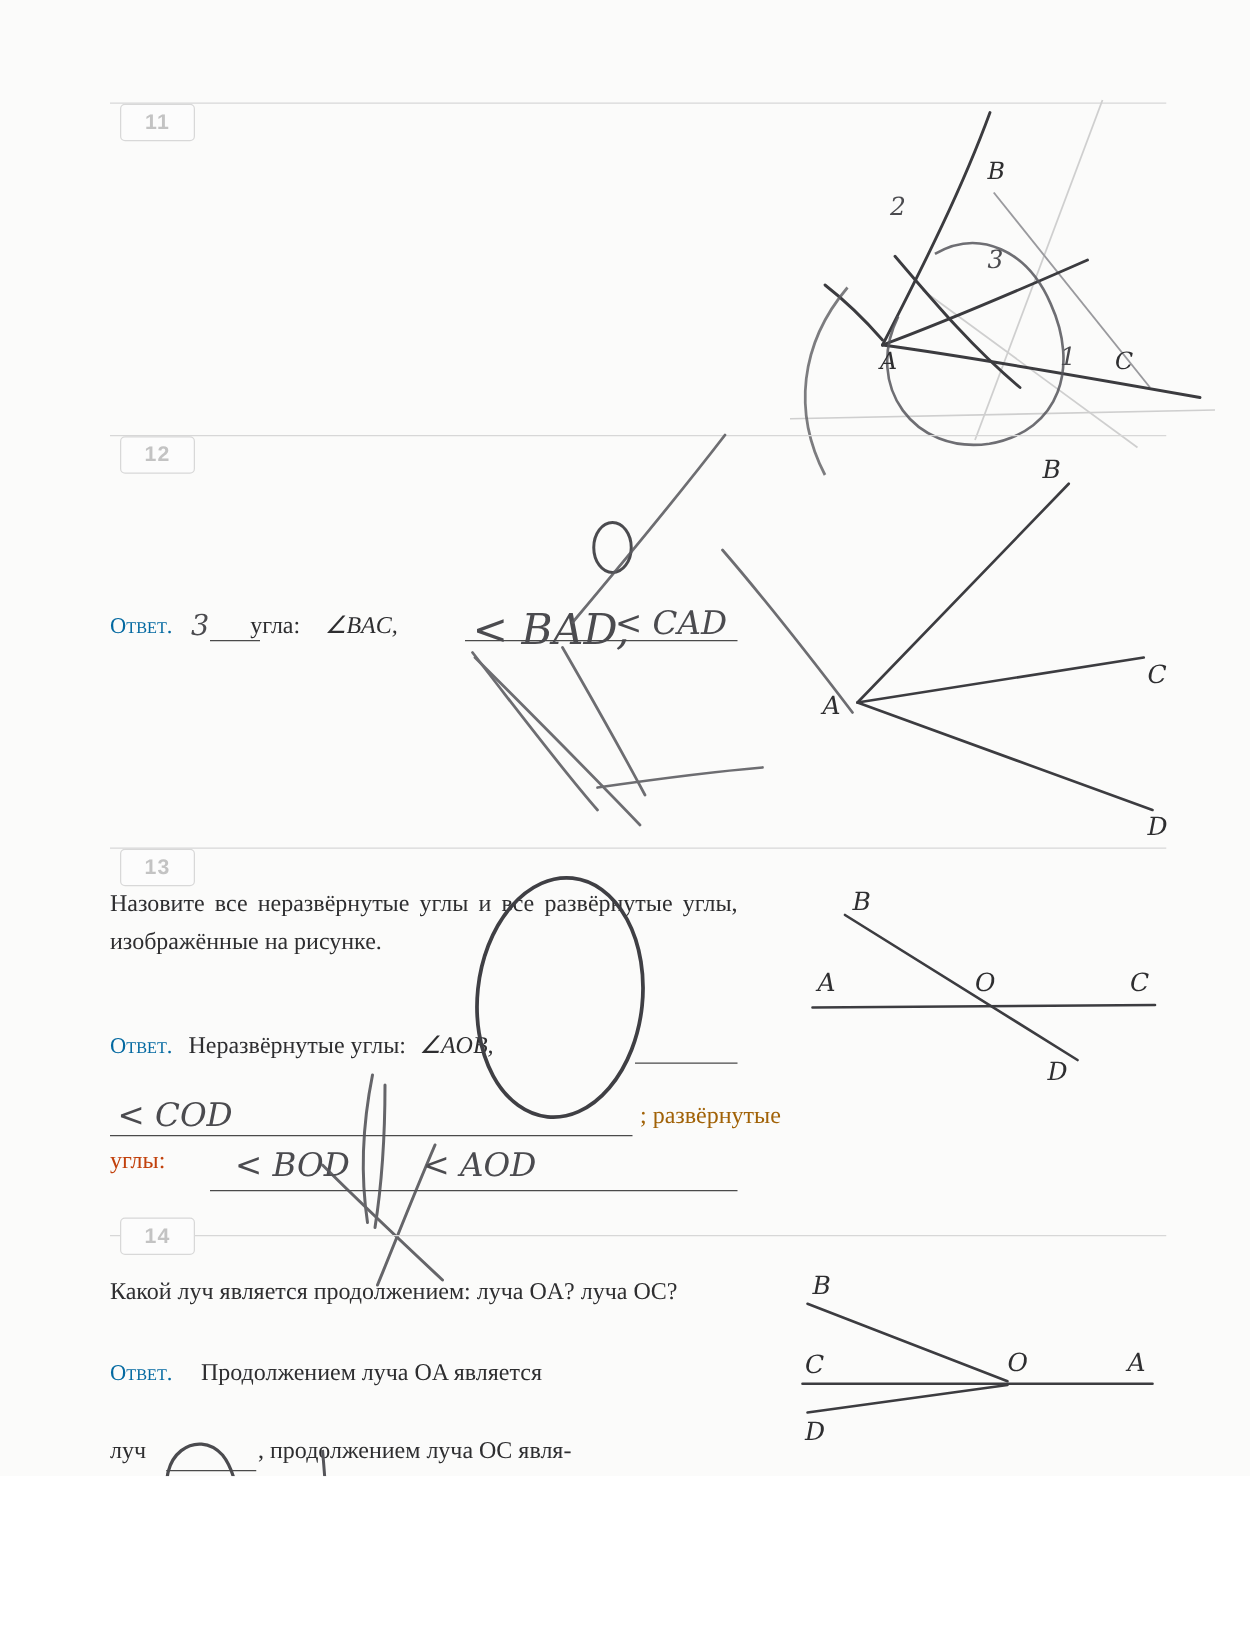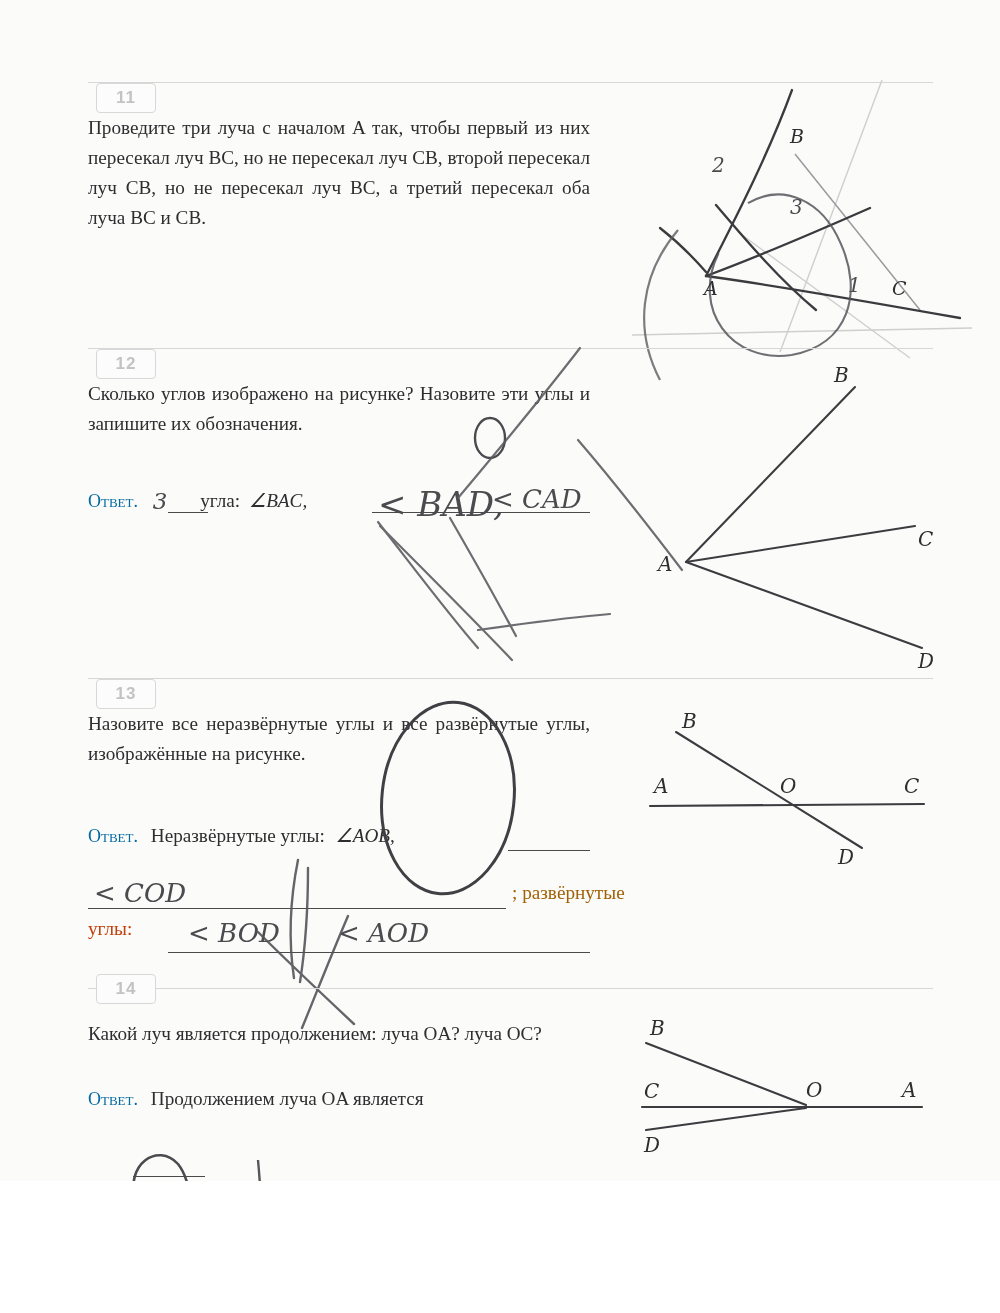--- a/index.html
+++ b/index.html
@@ -95,21 +95,20 @@
   .fig { position: absolute; }
 </style>
 </head>
 <body>
 
 <div id="page">
 
   <div class="ex-rule" style="top:82px"></div>
   <div class="ex-badge" style="left:96px; top:83px">11</div>
 
-  <div class="q-text" style="top:113px">Проведите три луча с началом A так, чтобы первый из них пересекал луч BC, но не пересекал луч CB, второй пересекал луч CB, но не пересекал луч BC, а третий пересекал оба луча BC и CB.</div>
 
   <svg class="fig" style="left:620px; top:60px" width="360" height="300">
 
     <g stroke="#cfcfcf" stroke-width="1.4" fill="none">
       <line x1="12" y1="275" x2="352" y2="268"></line>
       <line x1="160" y1="292" x2="262" y2="20"></line>
       <line x1="118" y1="172" x2="290" y2="298"></line>
     </g>
 
     <g stroke="#9a9a9e" stroke-width="1.5" fill="none">
@@ -138,27 +137,26 @@
     <text x="272" y="235" font-family="DejaVu Serif, serif" font-style="italic" font-size="19" fill="#2e2e30">C</text>
 
     <text x="92" y="112" font-family="DejaVu Serif, serif" font-style="italic" font-size="20" fill="#4b4b4f">2</text>
     <text x="170" y="154" font-family="DejaVu Serif, serif" font-style="italic" font-size="20" fill="#4b4b4f">3</text>
     <text x="228" y="232" font-family="DejaVu Serif, serif" font-style="italic" font-size="20" fill="#4b4b4f">1</text>
   </svg>
 
   <div class="ex-rule" style="top:348px"></div>
   <div class="ex-badge" style="left:96px; top:349px">12</div>
 
-  <div class="q-text" style="top:379px">Сколько углов изображено на рисунке? Назовите эти углы и запишите их обозначения.</div>
 
   <div class="abs" style="left:88px; top:486px; font-size:19.2px; color:#2e2e30;">
     <span class="ans-label">Ответ.</span>
     <span class="hw" style="position:relative; left:10px; top:2px; font-size:23px;">3</span>
     <span style="margin-left:38px;">угла:</span>
-    <span class="it" style="margin-left:4px;">∠BAC,</span>
+    <span class="it" style="margin-left:15px;">∠BAC,</span>
   </div>
   <div class="ans-line" style="left:168px; top:512px; width:40px"></div>
   <div class="ans-line" style="left:372px; top:512px; width:218px"></div>
   <span class="hw" style="left:378px; top:484px; font-size:34px;">&lt; BAD,</span>
   <span class="hw" style="left:492px; top:484px; font-size:26px;">&lt; CAD</span>
 
   <svg class="abs" style="left:468px; top:414px" width="50" height="48">
     <ellipse cx="22" cy="24" rx="15" ry="20" stroke="#4b4b4f" stroke-width="2.4" fill="none"></ellipse>
   </svg>
 
@@ -231,23 +229,28 @@
     <text x="170" y="93" font-family="DejaVu Serif, serif" font-style="italic" font-size="20" fill="#2e2e30">O</text>
   </svg>
 
   <div class="ex-rule" style="top:988px"></div>
   <div class="ex-badge" style="left:96px; top:974px">14</div>
 
   <div class="q-text" style="top:1019px">Какой луч является продолжением: луча OA? луча OC?</div>
 
   <div class="abs" style="left:88px; top:1088px; font-size:19.2px; color:#2e2e30;">
     <span class="ans-label">Ответ.</span>
-    <span style="margin-left:8px;">Продолжением луча OA является</span>
-  </div>
-
+    <span style="margin-left:18px;">Продолжением луча OA является</span>
+  </div>
+
+  <div class="abs" style="left:88px; top:1150px; font-size:19.2px; color:#2e2e30;">
+    <span>луч</span>
+    <span style="display:inline-block; width:80px;"></span>
+    <span>, продолжением луча OC явля-</span>
+  </div>
   <div class="ans-line" style="left:133px; top:1176px; width:72px"></div>
 
   <div class="abs" style="left:88px; top:1196px; font-size:19.2px; color:#2e2e30;">
     <span>ется луч</span>
   </div>
   <div class="ans-line" style="left:188px; top:1222px; width:72px"></div>
 
   <svg class="abs" style="left:100px; top:1128px" width="200" height="180">
     <path d="M36,74 C24,36 58,14 78,36 C96,58 96,120 92,168" stroke="#4b4b4f" stroke-width="2.6" fill="none"></path>
     <path d="M20,92 C10,140 42,182 92,186 C144,190 176,150 180,96" stroke="#4b4b4f" stroke-width="2.6" fill="none"></path>

